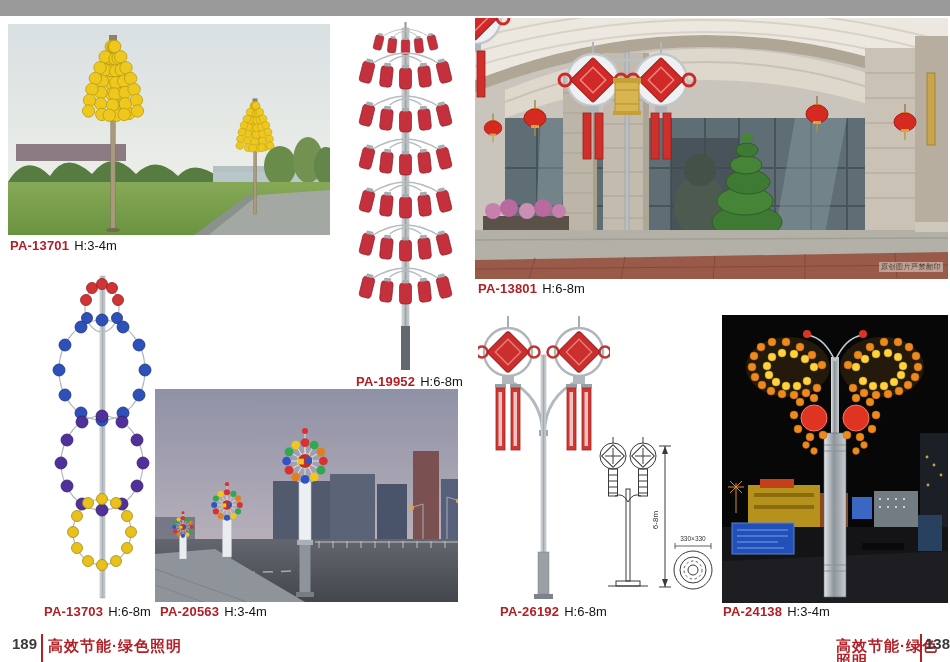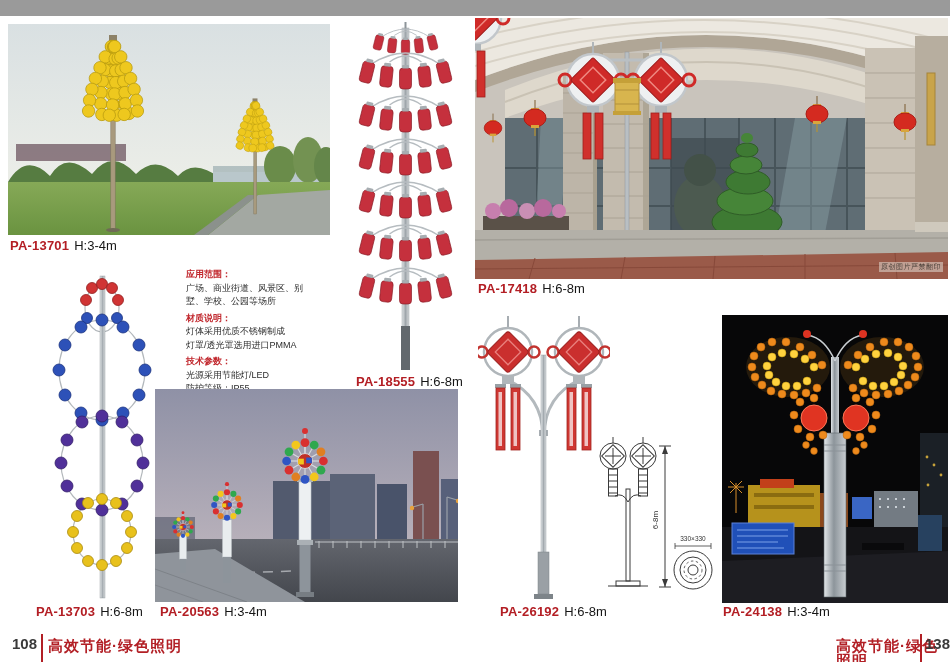--- a/index.html
+++ b/index.html
@@ -143,36 +143,24 @@
           <circle cx="51" cy="264" r="5.5"></circle>
             <circle cx="55" cy="248" r="5.5"></circle>
             <circle cx="66" cy="235" r="5.5"></circle>
           <circle cx="80" cy="231" r="5.5"></circle>
             <circle cx="94" cy="235" r="5.5"></circle>
             <circle cx="105" cy="248" r="5.5"></circle>
         </g>
       </g>
     </svg>
   </div>
-  <div class="plabel" style="left:36px;top:589px">
+  <div class="plabel" style="left:44px;top:589px">
     <span class="pmodel">PA-13703</span><span class="pheight">H:6-8m</span>
   </div>
 
-  <div class="specs">
-    <div class="spec-h first">应用范围：</div>
-    <div>广场、商业街道、风景区、别</div>
-    <div>墅、学校、公园等场所</div>
-    <div class="spec-h">材质说明：</div>
-    <div>灯体采用优质不锈钢制成</div>
-    <div>灯罩/透光罩选用进口PMMA</div>
-    <div class="spec-h">技术参数：</div>
-    <div>光源采用节能灯/LED</div>
-    <div>防护等级：IP55</div>
-    <div>基础由本厂提供图纸制作</div>
-  </div>
 
   <div class="photo" style="left:345px;top:4px">
     <svg width="122" height="353" viewBox="0 0 122 353">
       <defs>
         <linearGradient id="rl-pole" x1="0" y1="0" x2="1" y2="0">
           <stop offset="0" stop-color="#e2e5e7"></stop>
             <stop offset="0.5" stop-color="#9fa6ab"></stop>
             <stop offset="1" stop-color="#d5d8da"></stop>
         </linearGradient>
         <g id="rl-lan">
@@ -195,21 +183,21 @@
       <use href="#rl-tier" transform="translate(60.5,40)"></use>
       <use href="#rl-tier" transform="translate(60.5,83)"></use>
       <use href="#rl-tier" transform="translate(60.5,126)"></use>
       <use href="#rl-tier" transform="translate(60.5,169)"></use>
       <use href="#rl-tier" transform="translate(60.5,212)"></use>
       <use href="#rl-tier" transform="translate(60.5,255)"></use>
       <rect x="56" y="306" width="9" height="44" fill="#62686d"></rect>
     </svg>
   </div>
   <div class="plabel" style="left:356px;top:359px">
-    <span class="pmodel">PA-18555</span><span class="pheight">H:6-8m</span>
+    <span class="pmodel">PA-19952</span><span class="pheight">H:6-8m</span>
   </div>
 
   <div class="photo" style="left:155px;top:373px">
     <svg width="303" height="213" viewBox="0 0 303 213">
       <defs>
         <linearGradient id="ds-sky" x1="0" y1="0" x2="0" y2="1">
           <stop offset="0" stop-color="#8f91a6"></stop>
             <stop offset="1" stop-color="#b7b0ba"></stop>
         </linearGradient>
         <linearGradient id="ds-road" x1="0" y1="0" x2="0" y2="1">
@@ -431,21 +419,21 @@
         <line x1="60" y1="240" x2="54" y2="261"></line>
           <line x1="150" y1="239" x2="146" y2="261"></line>
         <line x1="240" y1="238" x2="238" y2="261"></line>
           <line x1="330" y1="236" x2="330" y2="261"></line>
         <line x1="420" y1="235" x2="422" y2="261"></line>
       </g>
     </svg>
     <div class="watermark">原创图片严禁翻印</div>
   </div>
   <div class="plabel" style="left:478px;top:266px">
-    <span class="pmodel">PA-17418</span><span class="pheight">H:6-8m</span>
+    <span class="pmodel">PA-13801</span><span class="pheight">H:6-8m</span>
   </div>
 
   <div class="photo" style="left:478px;top:284px">
     <svg width="132" height="302" viewBox="0 0 132 302">
       <defs>
         <linearGradient id="dk-pole" x1="0" y1="0" x2="1" y2="0">
           <stop offset="0" stop-color="#e6e9eb"></stop>
             <stop offset="0.5" stop-color="#a3aaaf"></stop>
             <stop offset="1" stop-color="#dcdfe1"></stop>
         </linearGradient>
@@ -629,21 +617,21 @@
           <line x1="102" y1="256" x2="124" y2="256"></line>
         </g>
       <use href="#bf-wing"></use>
       <use href="#bf-wing" transform="translate(226,0) scale(-1,1)"></use>
     </svg>
   </div>
   <div class="plabel" style="left:723px;top:589px">
     <span class="pmodel">PA-24138</span><span class="pheight">H:3-4m</span>
   </div>
 
-  <div class="f-num" style="left:12px;top:620px">108</div>
+  <div class="f-num" style="left:12px;top:620px">189</div>
   <div class="f-line" style="left:41px;top:618px;height:42px"></div>
   <div class="f-slogan" style="left:48px;top:622px">高效节能·绿色照明</div>
 
   <div class="f-slogan" style="left:836px;top:622px">高效节能·绿色照明</div>
   <div class="f-line" style="left:920px;top:618px;height:42px"></div>
   <div class="f-num" style="left:925px;top:620px">138</div>
 
 </div>
 
 </body></html>

